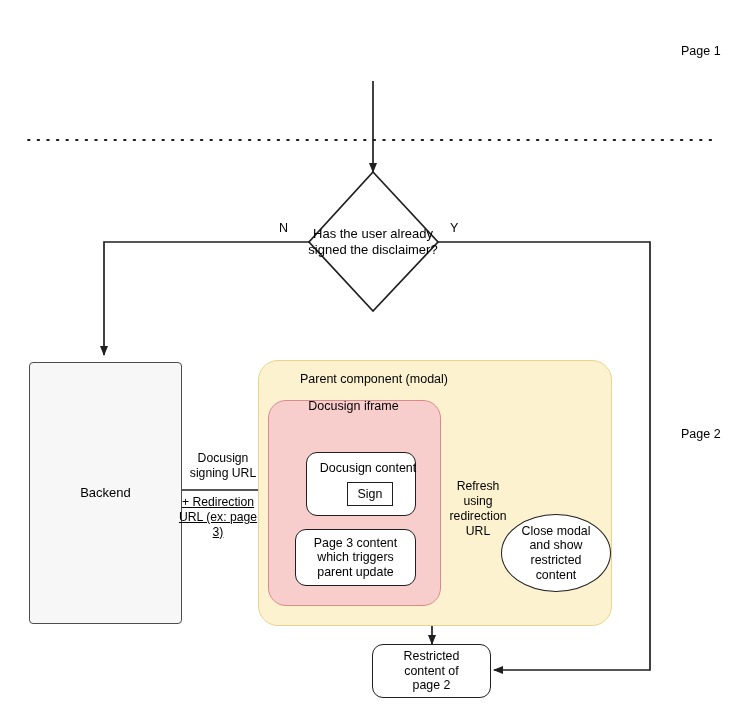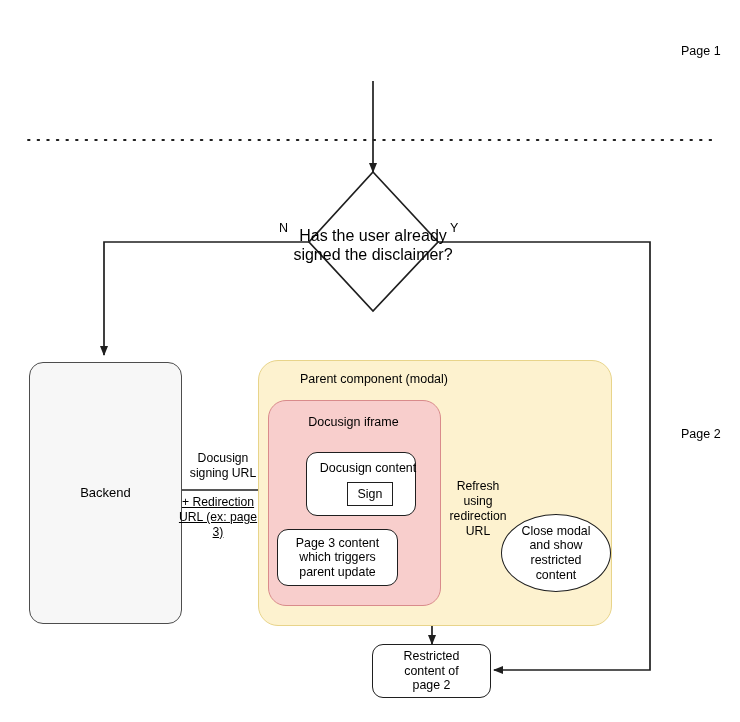--- a/index.html
+++ b/index.html
@@ -35,21 +35,21 @@
     text-align: center;
     line-height: 1.18;
   }
   .rect-sharp {
     border: 1.6px solid #1f1f1f;
     background: #ffffff;
   }
   .rect-round {
     border: 1.6px solid #4d4d4d;
     background: #f7f7f7;
-    border-radius: 14px;
+    border-radius: 4px;
   }
   .rect-round-white {
     border: 1.8px solid #1f1f1f;
     background: #ffffff;
     border-radius: 11px;
   }
   .container-yellow {
     border: 1.6px solid #e8d48a;
     background: #fdf2cf;
     border-radius: 20px;
@@ -85,21 +85,21 @@
     color: #000;
   }
   .page-label {
     position: absolute;
     font-size: 12.5px;
     color: #000;
   }
   .diamond-text {
     position: absolute;
     text-align: center;
-    font-size: 16px;
+    font-size: 13px;
     line-height: 1.2;
     color: #000;
     width: 160px;
   }
   .t12 { font-size: 12.4px; }
   .t13 { font-size: 13px; }
 </style>
 </head>
 <body>
 
@@ -141,30 +141,30 @@
   <div class="branch-label" style="left:450px; top:221px;">Y</div>
 
   <div class="node rect-round t13" style="left:29px; top:362px; width:153px; height:262px;">
     <span>Backend</span>
   </div>
 
   <div class="container-yellow" style="position:absolute; left:258px; top:360px; width:352px; height:264px;"></div>
   <div class="container-label" style="left:284px; top:372px; width:180px;">Parent component (modal)</div>
 
   <div class="container-pink" style="position:absolute; left:268px; top:400px; width:171px; height:204px;"></div>
-  <div class="container-label" style="left:268px; top:415px; width:171px;">Docusign iframe</div>
+  <div class="container-label" style="left:268px; top:399px; width:171px;">Docusign iframe</div>
 
   <div class="rect-round-white" style="position:absolute; left:306px; top:452px; width:108px; height:62px;"></div>
   <div class="container-label" style="left:306px; top:461px; width:108px;margin-left:8px;">Docusign content</div>
 
   <div class="node rect-sharp t12" style="left:347px; top:482px; width:46px; height:24px;text-align:center;">
     <span>Sign</span>
   </div>
 
-  <div class="node rect-round-white t12" style="left:277px; top:529px; width:121px; height:57px; padding:0 3px;">
+  <div class="node rect-round-white t12" style="left:295px; top:529px; width:121px; height:57px; padding:0 3px;">
     <span>Page 3 content which triggers parent update</span>
   </div>
 
   <div class="node ellipse t12" style="left:501px; top:514px; width:110px; height:78px; padding:0 8px;">
     <span>Close modal and show restricted content</span>
   </div>
 
   <div class="node rect-round-white t12" style="left:372px; top:644px; width:119px; height:54px; padding:0 21px;">
     <span>Restricted content of page 2</span>
   </div>

